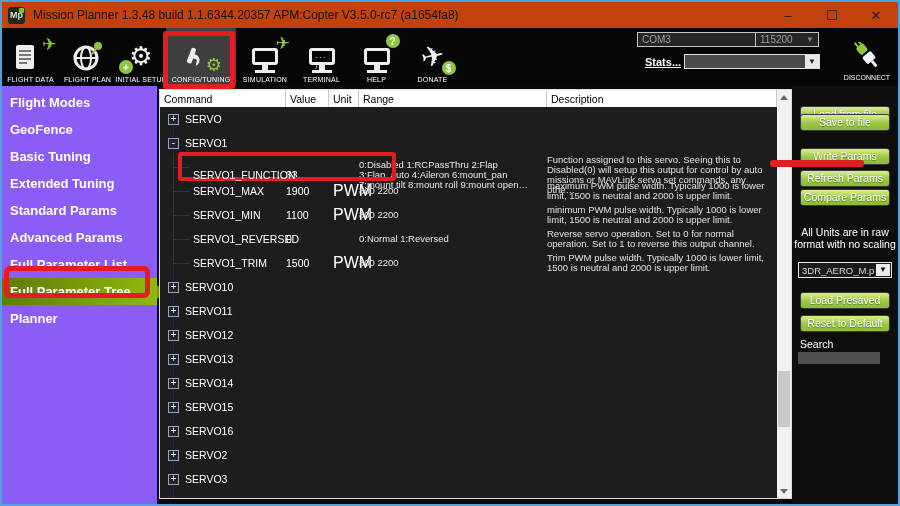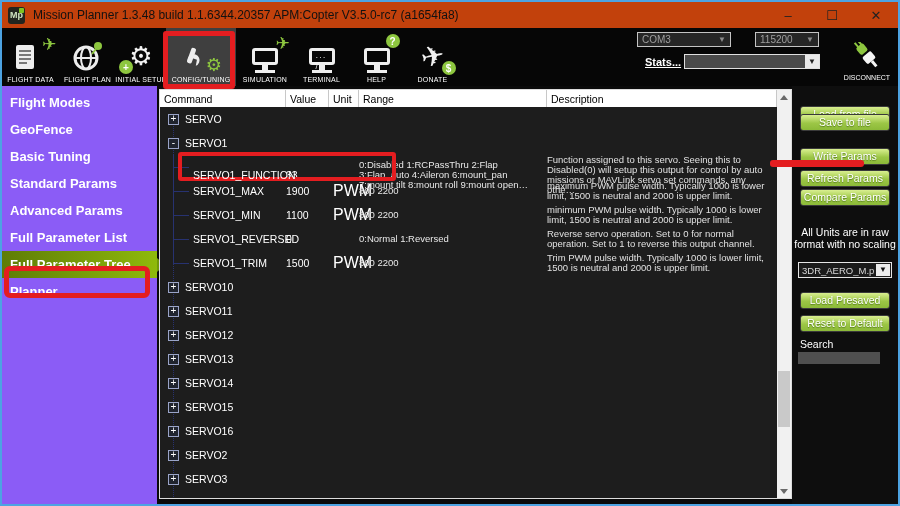--- a/index.html
+++ b/index.html
@@ -165,21 +165,21 @@
     </div>
     <div class="tb-item" style="width:57px">
       <div class="tb-ic">
         <span class="glyph" style="font-size:28px;transform:rotate(-12deg)">✈</span>
         <span class="badge" style="right:4px;bottom:1px">$</span>
       </div>
       <span class="lbl">DONATE</span>
     </div>
 
     <div class="conn-cluster">
-      <div class="combo" style="left:5px;top:4px;width:94px">
+      <div class="combo" style="left:5px;top:4px;width:131px">
         <span>COM3</span>
           <span class="arr">▼</span>
       </div>
       <div class="combo" style="left:123px;top:4px;width:64px">
         <span>115200</span>
           <span class="arr">▼</span>
       </div>
       <a class="stats-link">Stats...</a>
       <div class="stats-combo">
           <span class="btn">▼</span>
@@ -196,20 +196,21 @@
         </svg>
         <div class="lbl">DISCONNECT</div>
       </div>
     </div>
   </div>
 
   <div class="sidebar">
     <div class="side-item">Flight Modes</div>
     <div class="side-item">GeoFence</div>
     <div class="side-item">Basic Tuning</div>
+    <div class="side-item">Extended Tuning</div>
     <div class="side-item">Standard Params</div>
     <div class="side-item">Advanced Params</div>
     <div class="side-item">Full Parameter List</div>
     <div class="side-item selected">Full Parameter Tree</div>
     <div class="side-item">Planner</div>
   </div>
 
   <div class="ptable">
     <div class="thead">
       <div>Command</div>

